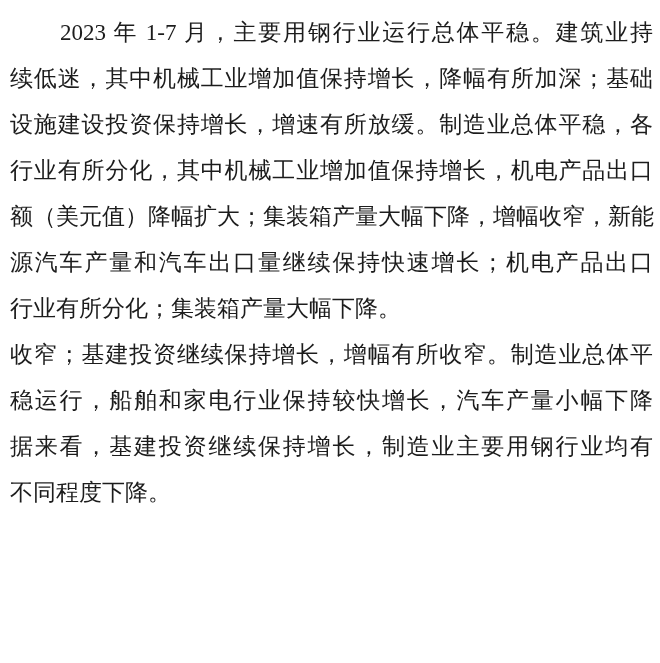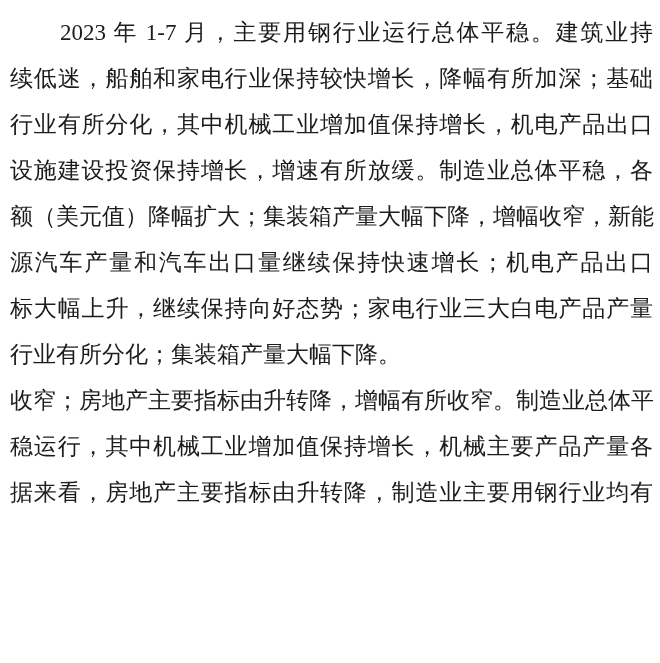--- a/index.html
+++ b/index.html
@@ -40,26 +40,26 @@
   .line.last {
     text-align-last: left;
   }
 </style>
 </head>
 <body style="color: rgb(28, 28, 28); background: rgb(255, 255, 255);">
 
 <div class="page">
   <div class="paragraph">
     <div class="line indent">2023 年 1-7 月，主要用钢行业运行总体平稳。建筑业持</div>
-    <div class="line">续低迷，船舶和家电行业保持较快增长，降幅有所加深；基础</div>
+    <div class="line">续低迷，其中机械工业增加值保持增长，降幅有所加深；基础</div>
+    <div class="line">设施建设投资保持增长，增速有所放缓。制造业总体平稳，各</div>
     <div class="line">行业有所分化，其中机械工业增加值保持增长，机电产品出口</div>
-    <div class="line">设施建设投资保持增长，增速有所放缓。制造业总体平稳，各</div>
     <div class="line">额（美元值）降幅扩大；集装箱产量大幅下降，增幅收窄，新能</div>
     <div class="line">源汽车产量和汽车出口量继续保持快速增长；机电产品出口</div>
-    <div class="line">标大幅上升，继续保持向好态势；家电行业三大白电产品产量</div>
     <div class="line last">行业有所分化；集装箱产量大幅下降。</div>
   </div>
   <div class="paragraph">
-    <div class="line">收窄；房地产主要指标由升转降，增幅有所收窄。制造业总体平</div>
-    <div class="line">稳运行，其中机械工业增加值保持增长，机械主要产品产量各</div>
-    <div class="line">据来看，房地产主要指标由升转降，制造业主要用钢行业均有</div>
+    <div class="line">收窄；基建投资继续保持增长，增幅有所收窄。制造业总体平</div>
+    <div class="line">稳运行，船舶和家电行业保持较快增长，汽车产量小幅下降</div>
+    <div class="line">据来看，基建投资继续保持增长，制造业主要用钢行业均有</div>
+    <div class="line last">不同程度下降。</div>
   </div>
 </div>
 
 </body></html>

